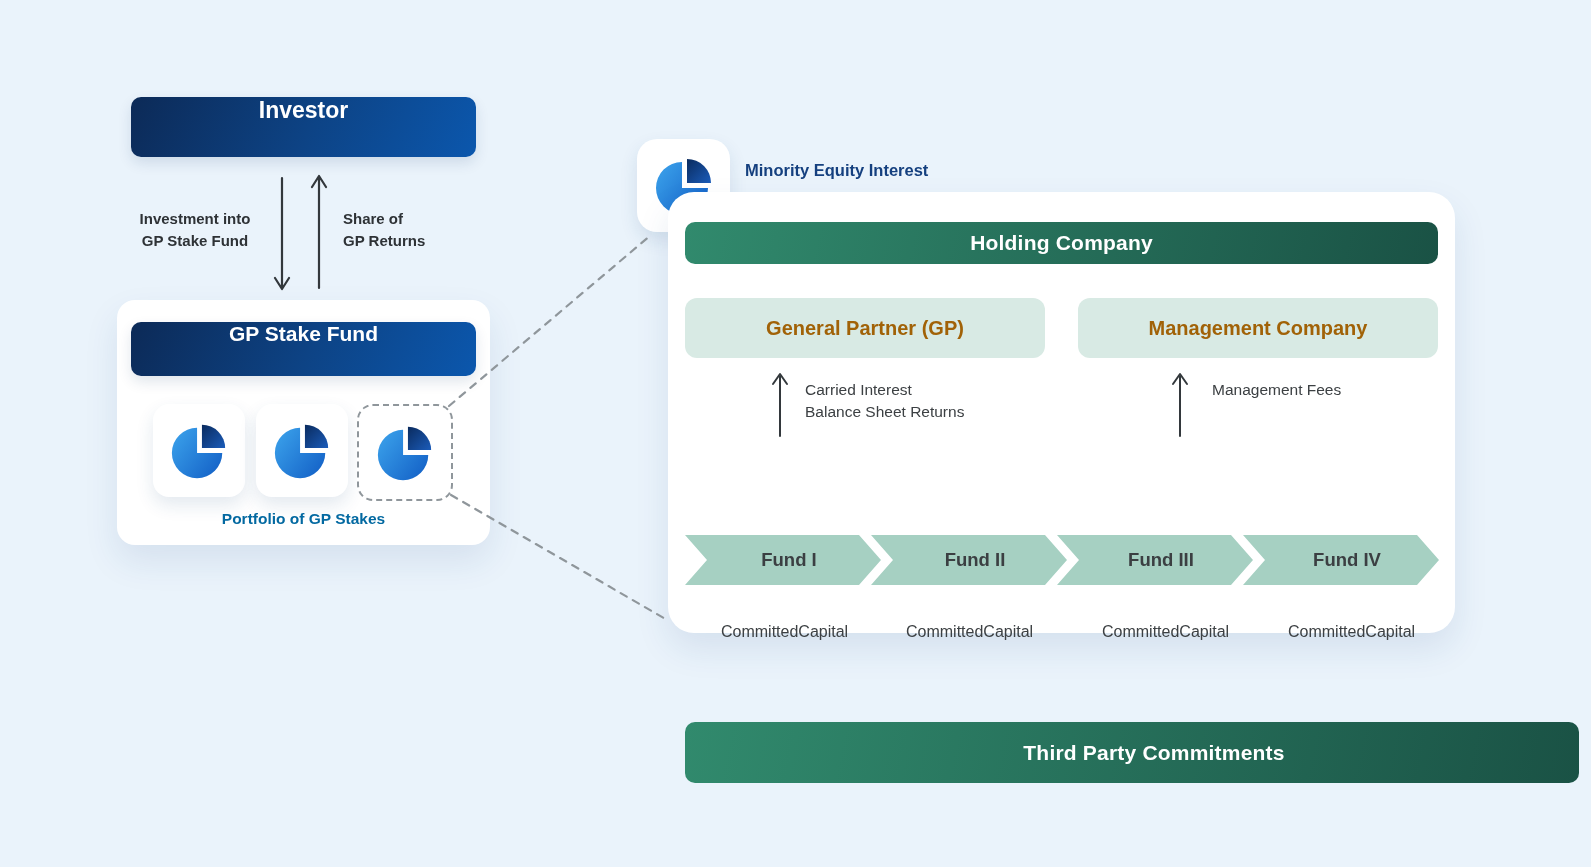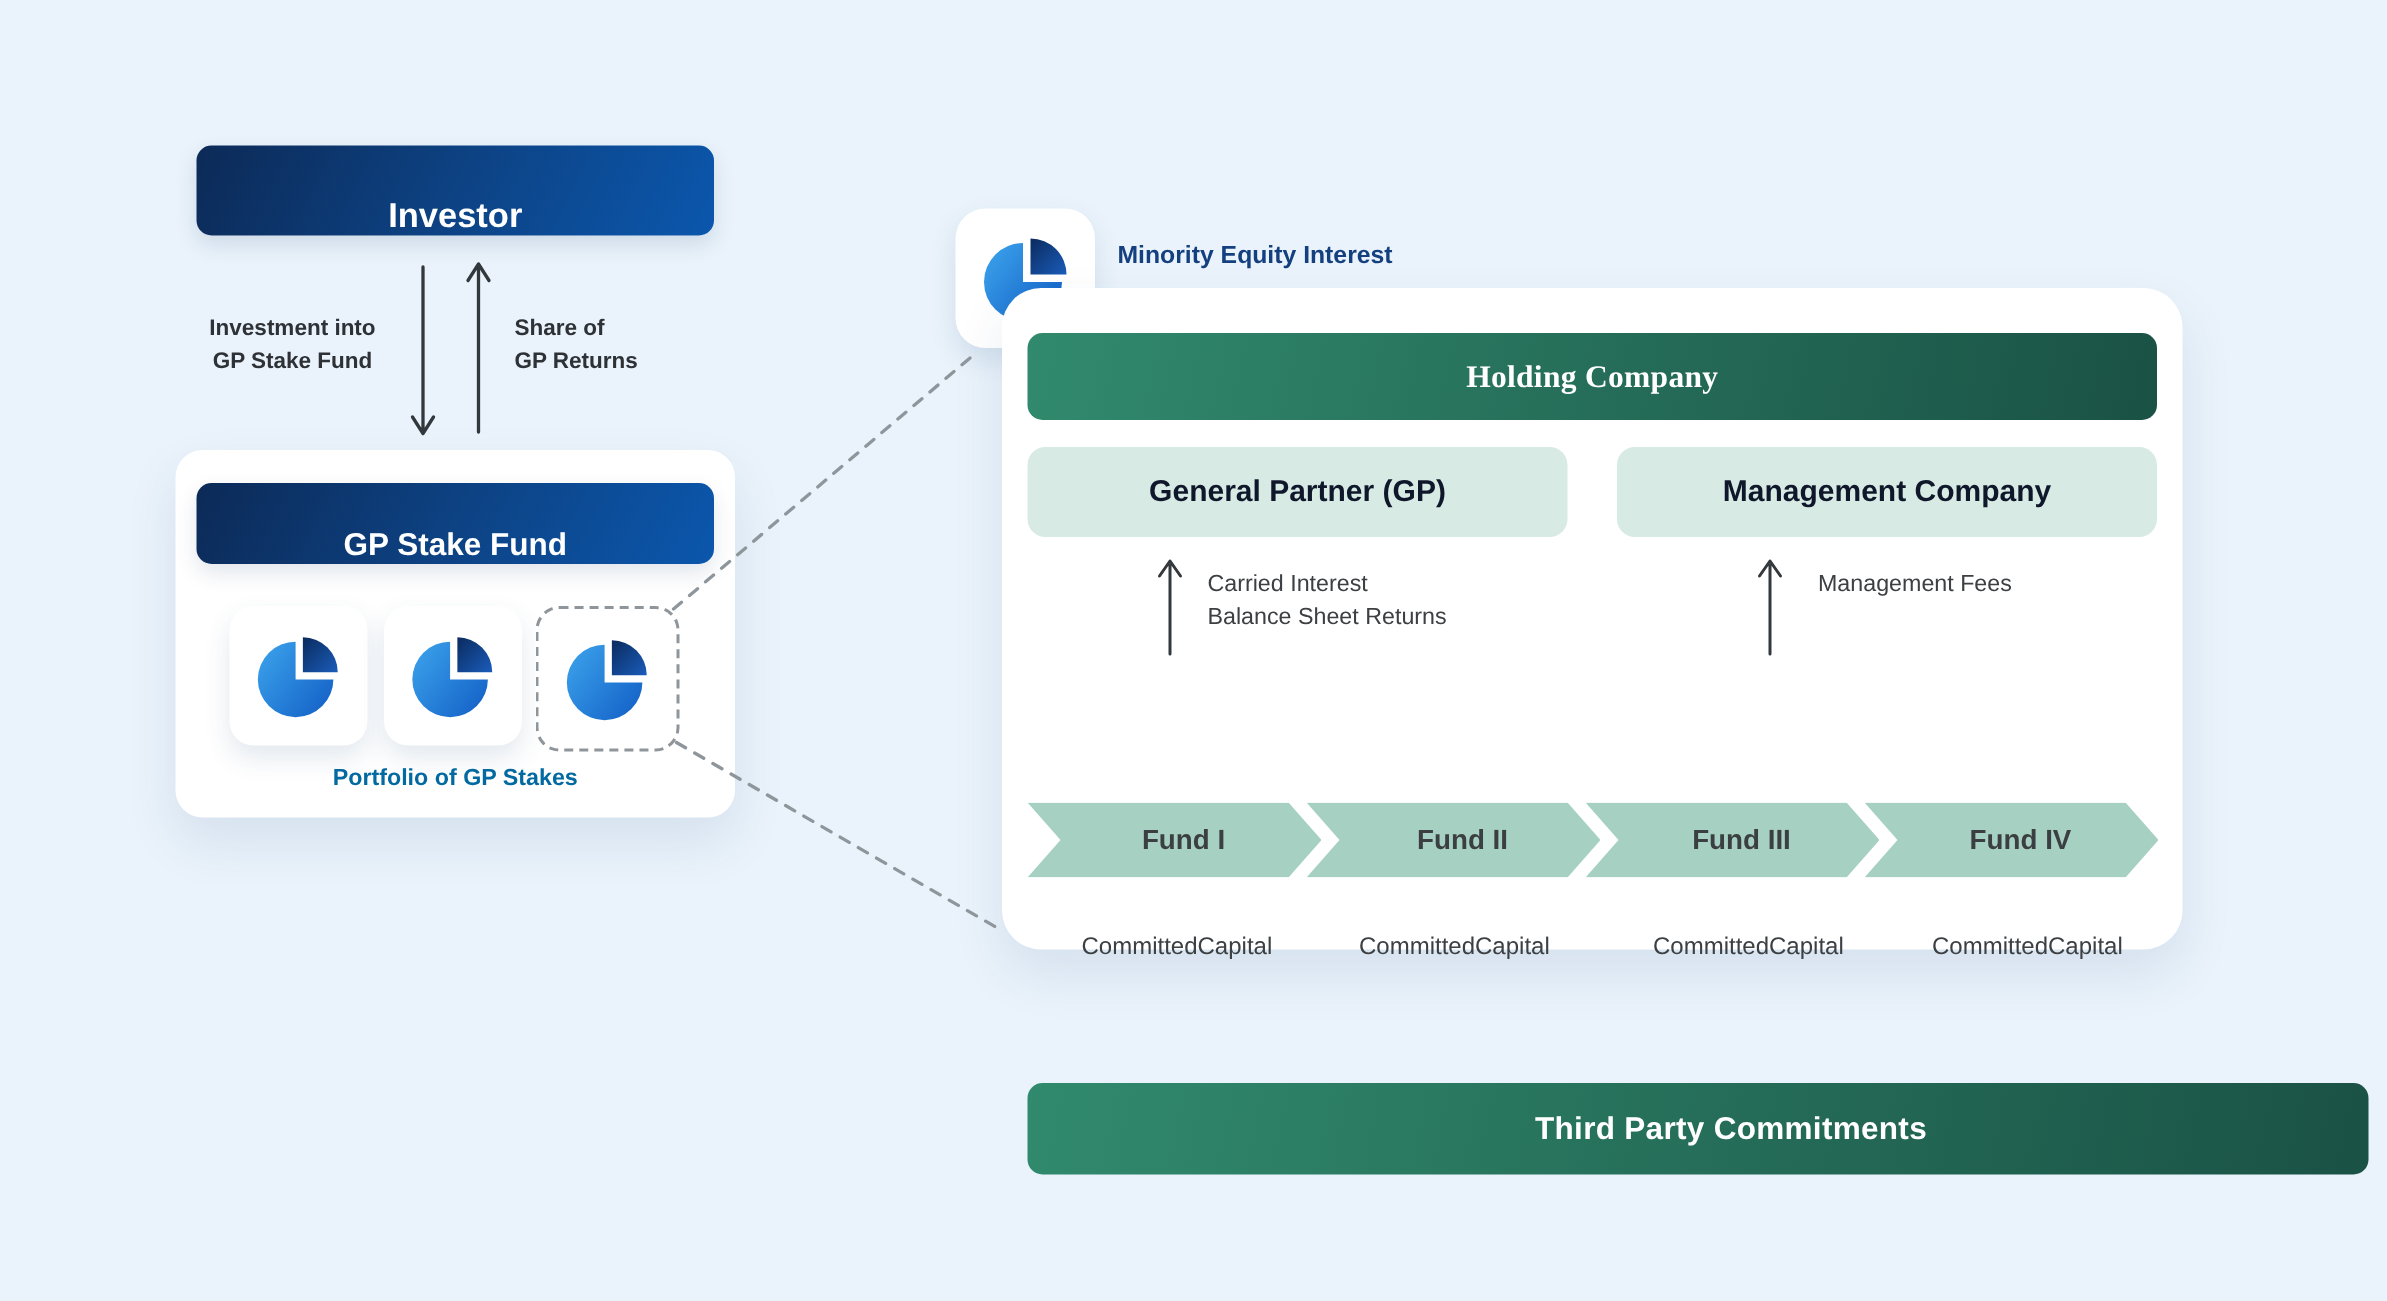--- a/index.html
+++ b/index.html
@@ -6,21 +6,21 @@
   .stage{
     position:relative;width:1591px;height:867px;overflow:hidden;
     background:var(--bg,#eaf3fb);
     font-family:"Liberation Sans",sans-serif;
     color:var(--textDark,#3a3e41);
   }
   
   .blue-bar{
     position:absolute;border-radius:10px;
     background:linear-gradient(116deg,var(--blueDark) 0%,var(--blueMid) 52%,var(--blueBright) 100%);
-    display:flex;align-items:flex-end;justify-content:center;
+    display:flex;align-items:flex-start;justify-content:center;
     color:#fff;font-weight:bold;
     box-shadow:0 6px 14px rgba(10,50,100,.12);
   }
   .green-bar{
     position:absolute;border-radius:10px;
     background:linear-gradient(102deg,var(--greenLight) 0%,var(--greenDark) 100%);
     display:flex;align-items:center;justify-content:center;
     color:#fff;font-weight:bold;font-size:21px;letter-spacing:.2px;
   }
   .card{
@@ -30,21 +30,21 @@
   .tile{
     position:absolute;width:92px;height:93px;background:#fff;border-radius:16px;
     box-shadow:0 8px 18px rgba(25,70,125,.12);
     display:flex;align-items:center;justify-content:center;
   }
   .tile.dashed{box-shadow:none;border:2px dashed var(--dash);}
   .pie{width:62px;height:62px;display:block;}
   .light-box{
     position:absolute;background:var(--boxGreen);border-radius:12px;
     display:flex;align-items:center;justify-content:center;
-    font-weight:bold;font-size:20px;color:#0f172a;
+    font-weight:bold;font-size:20px;color:#a16207;
   }
   .varrow{position:absolute;}
   .flow-label{position:absolute;font-size:15.5px;line-height:21.5px;color:#3c4043;}
   .flow-label.bold{font-weight:bold;font-size:15px;line-height:22px;color:#2e3236;}
   
   .investor-box{left:131px;top:97px;width:345px;height:60px;font-size:23px;}
   .lbl-investment{left:125px;top:208px;width:140px;text-align:center;}
   .lbl-share{left:343px;top:208px;width:130px;text-align:left;}
   .gp-card{left:117px;top:300px;width:373px;height:245px;border-radius:18px;}
   .gp-header{left:14px;top:22px;width:345px;height:54px;font-size:21px;}
@@ -56,21 +56,21 @@
     font-weight:bold;font-size:15.5px;color:#0369a1;
   }
   
   .minority-tile{left:637px;top:139px;width:93px;height:93px;border-radius:20px;}
   .minority-tile .pie{width:64px;height:64px;}
   .minority-label{
     position:absolute;left:745px;top:161px;
     font-weight:bold;font-size:16.5px;color:var(--navyLabel);
   }
   .right-card{left:668px;top:192px;width:787px;height:441px;border-radius:26px;}
-  .holding-bar{left:17px;top:30px;width:753px;height:58px;font-family:Liberation Serif, serif;}
+  .holding-bar{left:17px;top:30px;width:753px;height:42px;}
   .gp-box{left:17px;top:106px;width:360px;height:60px;}
   .mgmt-box{left:410px;top:106px;width:360px;height:60px;}
   .carried-arrow{left:103px;top:180px;}
   .carried-label{left:137px;top:187px;}
   .fees-arrow{left:503px;top:180px;}
   .fees-label{left:544px;top:187px;}
   .pmf-bar{left:17px;top:259px;width:753px;height:59px;}
   .chevron{
     position:absolute;top:343px;width:196px;height:50px;background:var(--chevronGreen);
     clip-path:polygon(0px 0px,174px 0px,196px 25px,174px 50px,0px 50px,22px 25px);

